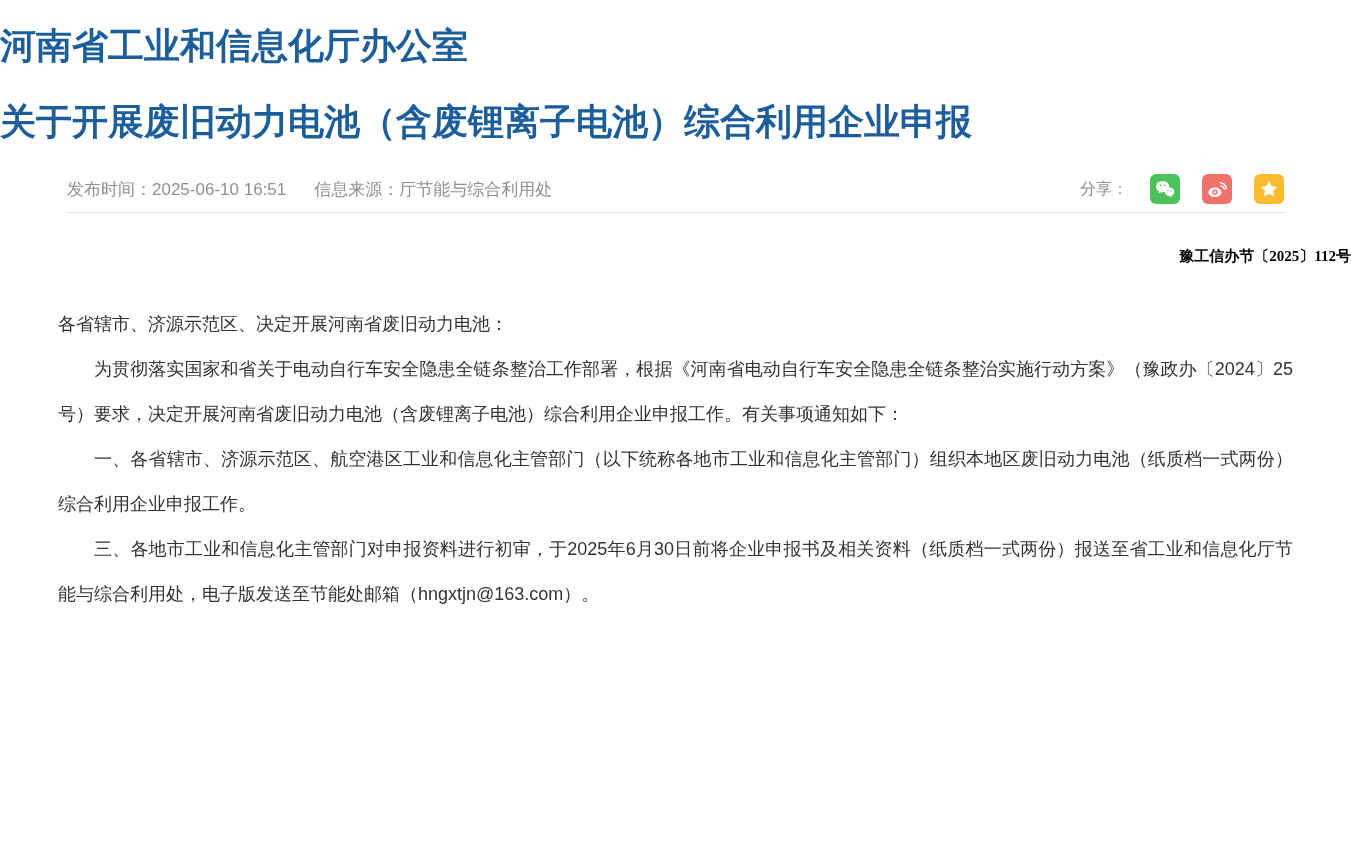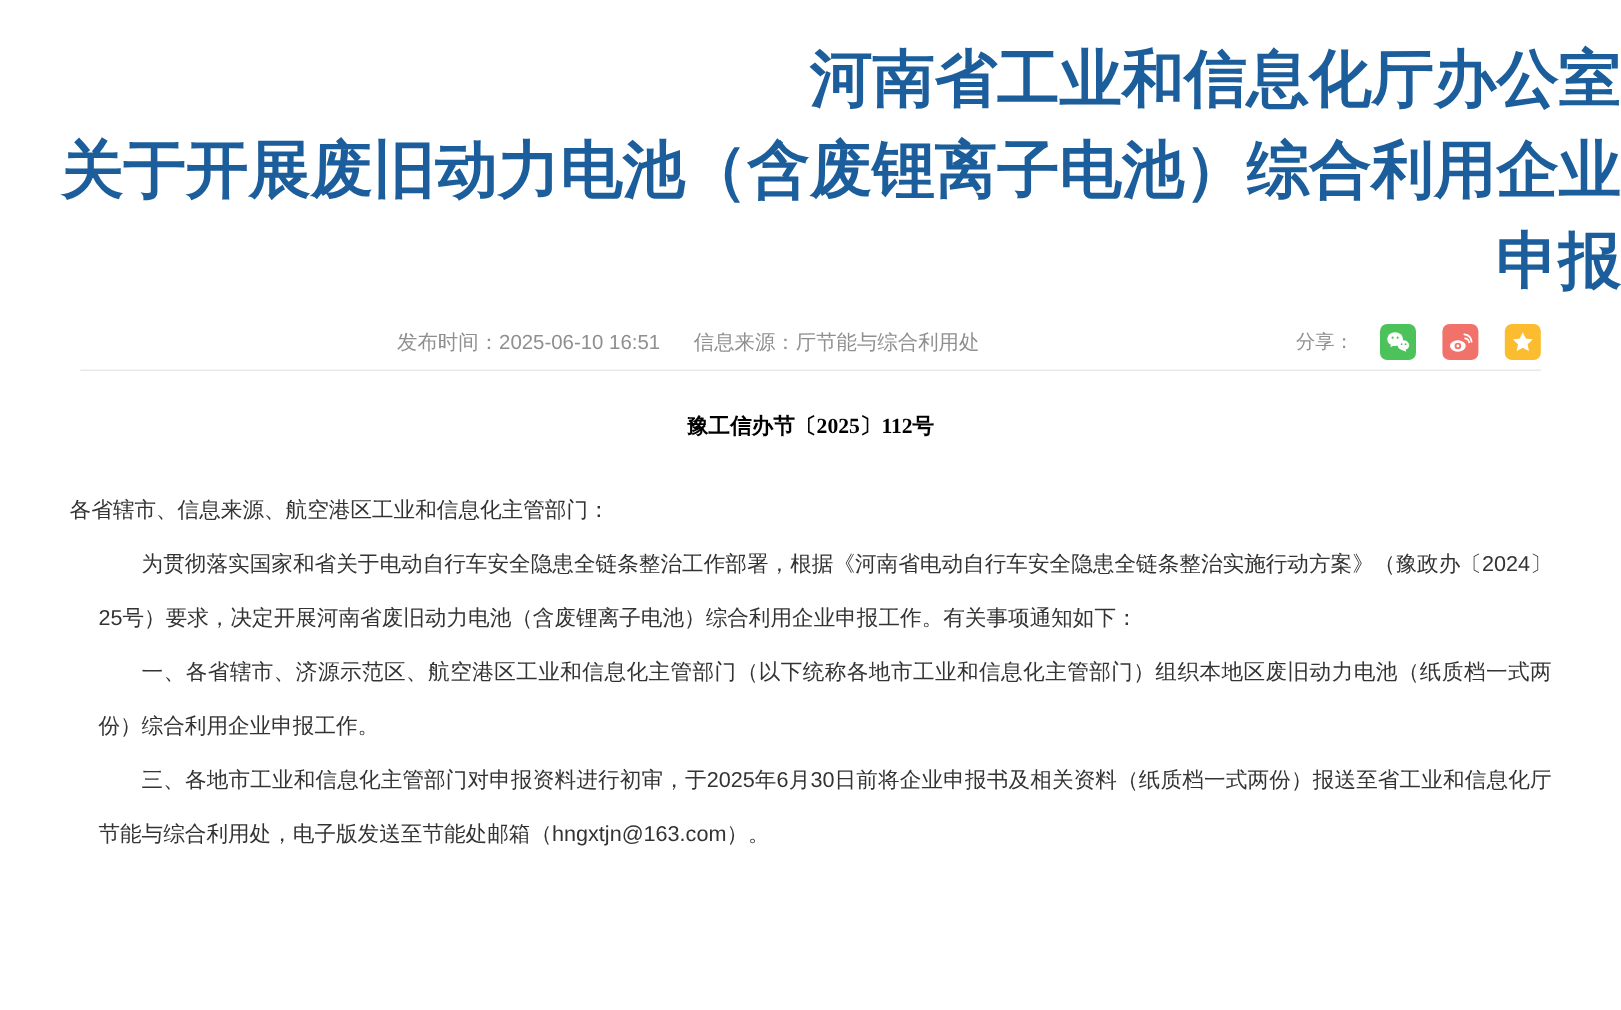--- a/index.html
+++ b/index.html
@@ -8,41 +8,41 @@
     width: 1351px;
     height: 842px;
     overflow: hidden;
     font-family: "Liberation Sans", sans-serif;
     color: #333333;
   }
   .page { width: 100%; height: 100%; background: #ffffff; }
 
   
   .title {
-    padding-top: 28px;
-    text-align: right;
+    padding-top: 8px;
+    text-align: left;
     color: #1b5e9b;
-    font-size: 52px;
+    font-size: 36px;
     font-weight: bold;
     line-height: 76px;
   }
   .title-line { display: block; }
 
   
   .meta-bar {
     margin-top: 6px;
     height: 46px;
     padding: 0 67px;
     display: flex;
     align-items: center;
     position: relative;
   }
   .meta-info {
     flex: 1;
-    text-align: center;
+    text-align: left;
     font-size: 17px;
     color: #8f8f8f;
     white-space: nowrap;
   }
   .meta-info .gap { display: inline-block; width: 28px; }
   .share {
     display: flex;
     align-items: center;
     gap: 22px;
     flex: 0 0 auto;
@@ -64,36 +64,36 @@
 
   .divider {
     border: none;
     border-top: 1px solid #e3e3e3;
     margin: 0 67px;
   }
 
   
   .doc-number {
     margin-top: 34px;
-    text-align: center;
-    font-size: 18px;
+    text-align: right;
+    font-size: 15px;
     font-weight: bold;
     color: #000000;
     font-family: "Liberation Serif", serif;
   }
 
   
   .body {
     margin: 36px 58px 0 58px;
     font-size: 18px;
     line-height: 45px;
     color: #333333;
   }
   .body p { margin: 0; text-align: justify; }
-  .body p.indent { text-indent: 2em; margin-left: 24px; }
+  .body p.indent { text-indent: 2em; }
 </style>
 </head>
 <body>
 
 <div class="page">
 
   <h1 class="title">
     <span class="title-line">河南省工业和信息化厅办公室</span>
     <span class="title-line">关于开展废旧动力电池（含废锂离子电池）综合利用企业申报</span>
   </h1>
@@ -134,19 +134,19 @@
         </svg>
       </a>
     </div>
   </div>
 
   <hr class="divider">
 
   <div class="doc-number">豫工信办节〔2025〕112号</div>
 
   <div class="body">
-    <p>各省辖市、信息来源、航空港区工业和信息化主管部门：</p>
+    <p>各省辖市、济源示范区、决定开展河南省废旧动力电池：</p>
     <p class="indent">为贯彻落实国家和省关于电动自行车安全隐患全链条整治工作部署，根据《河南省电动自行车安全隐患全链条整治实施行动方案》（豫政办〔2024〕25号）要求，决定开展河南省废旧动力电池（含废锂离子电池）综合利用企业申报工作。有关事项通知如下：</p>
     <p class="indent">一、各省辖市、济源示范区、航空港区工业和信息化主管部门（以下统称各地市工业和信息化主管部门）组织本地区废旧动力电池（纸质档一式两份）综合利用企业申报工作。</p>
     <p class="indent">三、各地市工业和信息化主管部门对申报资料进行初审，于2025年6月30日前将企业申报书及相关资料（纸质档一式两份）报送至省工业和信息化厅节能与综合利用处，电子版发送至节能处邮箱（hngxtjn@163.com）。</p>
   </div>
 
 </div>
 
 </body></html>

